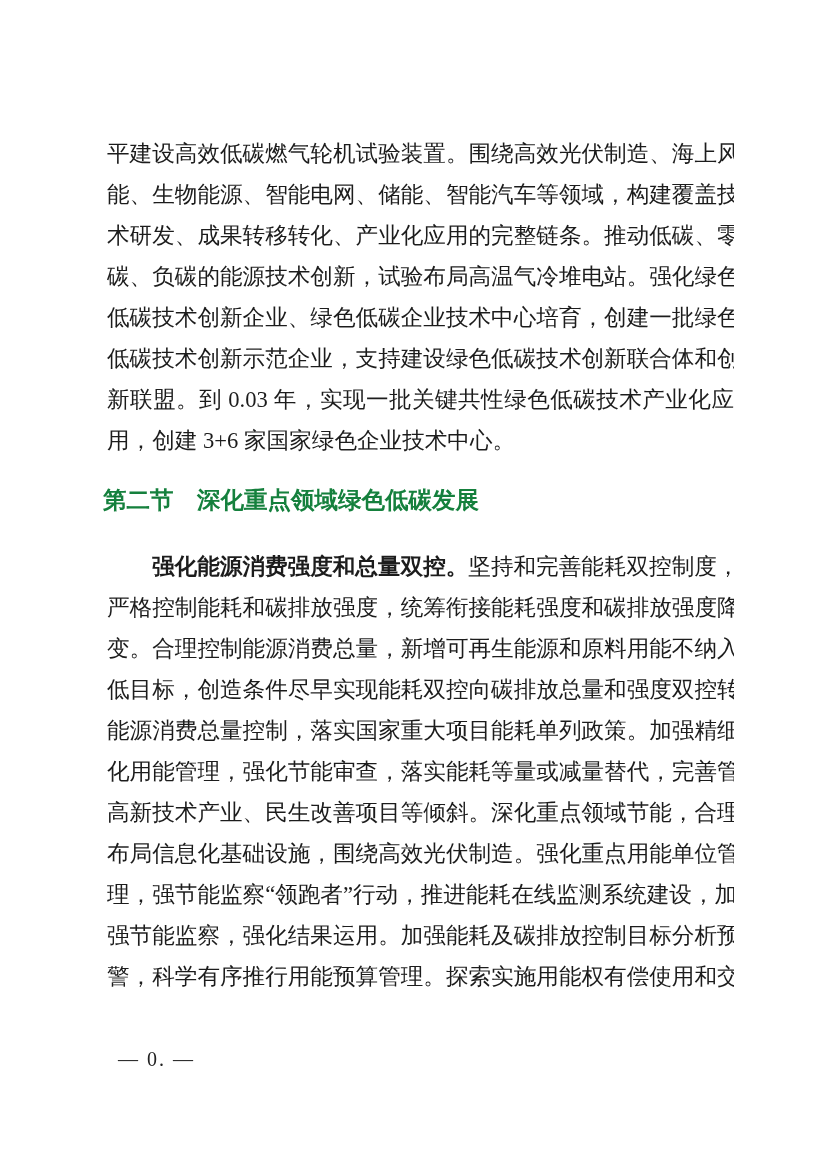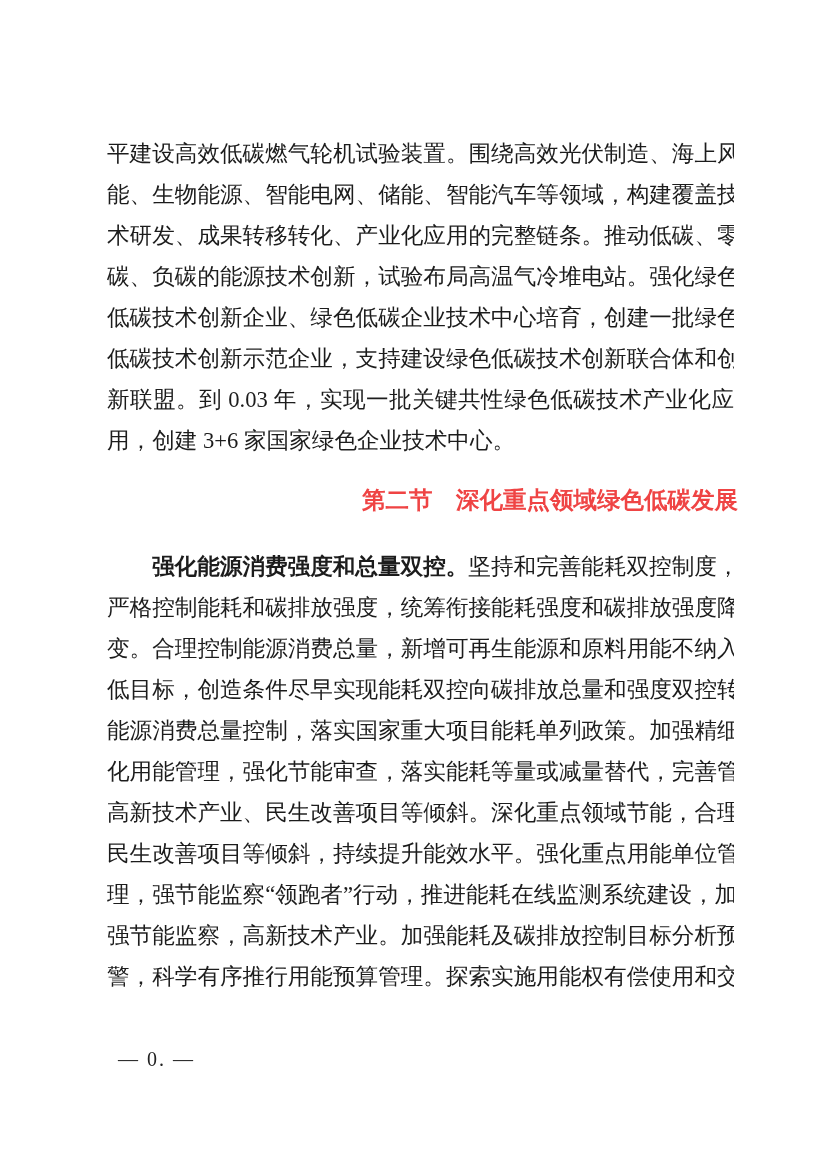--- a/index.html
+++ b/index.html
@@ -47,22 +47,22 @@
   .lead-bold {
     font-weight: bold;
     font-family: "Liberation Sans", "DejaVu Sans", sans-serif;
   }
   .heading {
     margin: 19px 0 25px 0;
     font-size: 23.5px;
     line-height: 41px;
     font-weight: bold;
     font-family: "Liberation Sans", "DejaVu Sans", sans-serif;
-    text-align: right;
-    color: #ef4444;
+    text-align: left;
+    color: #15803d;
   }
   .footer {
     position: absolute;
     left: 118px;
     top: 1047px;
     font-size: 20px;
     line-height: 24px;
     color: #222222;
     letter-spacing: 2px;
     font-family: "Liberation Serif", "DejaVu Serif", serif;
@@ -88,22 +88,22 @@
     <div class="heading">第二节　深化重点领域绿色低碳发展</div>
 
     <div class="para">
       <div class="line indent"><span class="lead-bold">强化能源消费强度和总量双控。</span><span>坚持和完善能耗双控制度，</span></div>
       <div class="line">严格控制能耗和碳排放强度，统筹衔接能耗强度和碳排放强度降</div>
       <div class="line">变。合理控制能源消费总量，新增可再生能源和原料用能不纳入</div>
       <div class="line">低目标，创造条件尽早实现能耗双控向碳排放总量和强度双控转</div>
       <div class="line">能源消费总量控制，落实国家重大项目能耗单列政策。加强精细</div>
       <div class="line">化用能管理，强化节能审查，落实能耗等量或减量替代，完善管</div>
       <div class="line">高新技术产业、民生改善项目等倾斜。深化重点领域节能，合理</div>
-      <div class="line">民生改善项目等倾斜，持续提升能效水平。强化重点用能单位管</div>
+      <div class="line">布局信息化基础设施，围绕高效光伏制造。强化重点用能单位管</div>
       <div class="line">理，强节能监察“领跑者”行动，推进能耗在线监测系统建设，加</div>
-      <div class="line">强节能监察，高新技术产业。加强能耗及碳排放控制目标分析预</div>
+      <div class="line">强节能监察，强化结果运用。加强能耗及碳排放控制目标分析预</div>
       <div class="line">警，科学有序推行用能预算管理。探索实施用能权有偿使用和交</div>
     </div>
 
   </div>
 
   <div class="footer">— 0. —</div>
 </div>
 
 </body></html>

